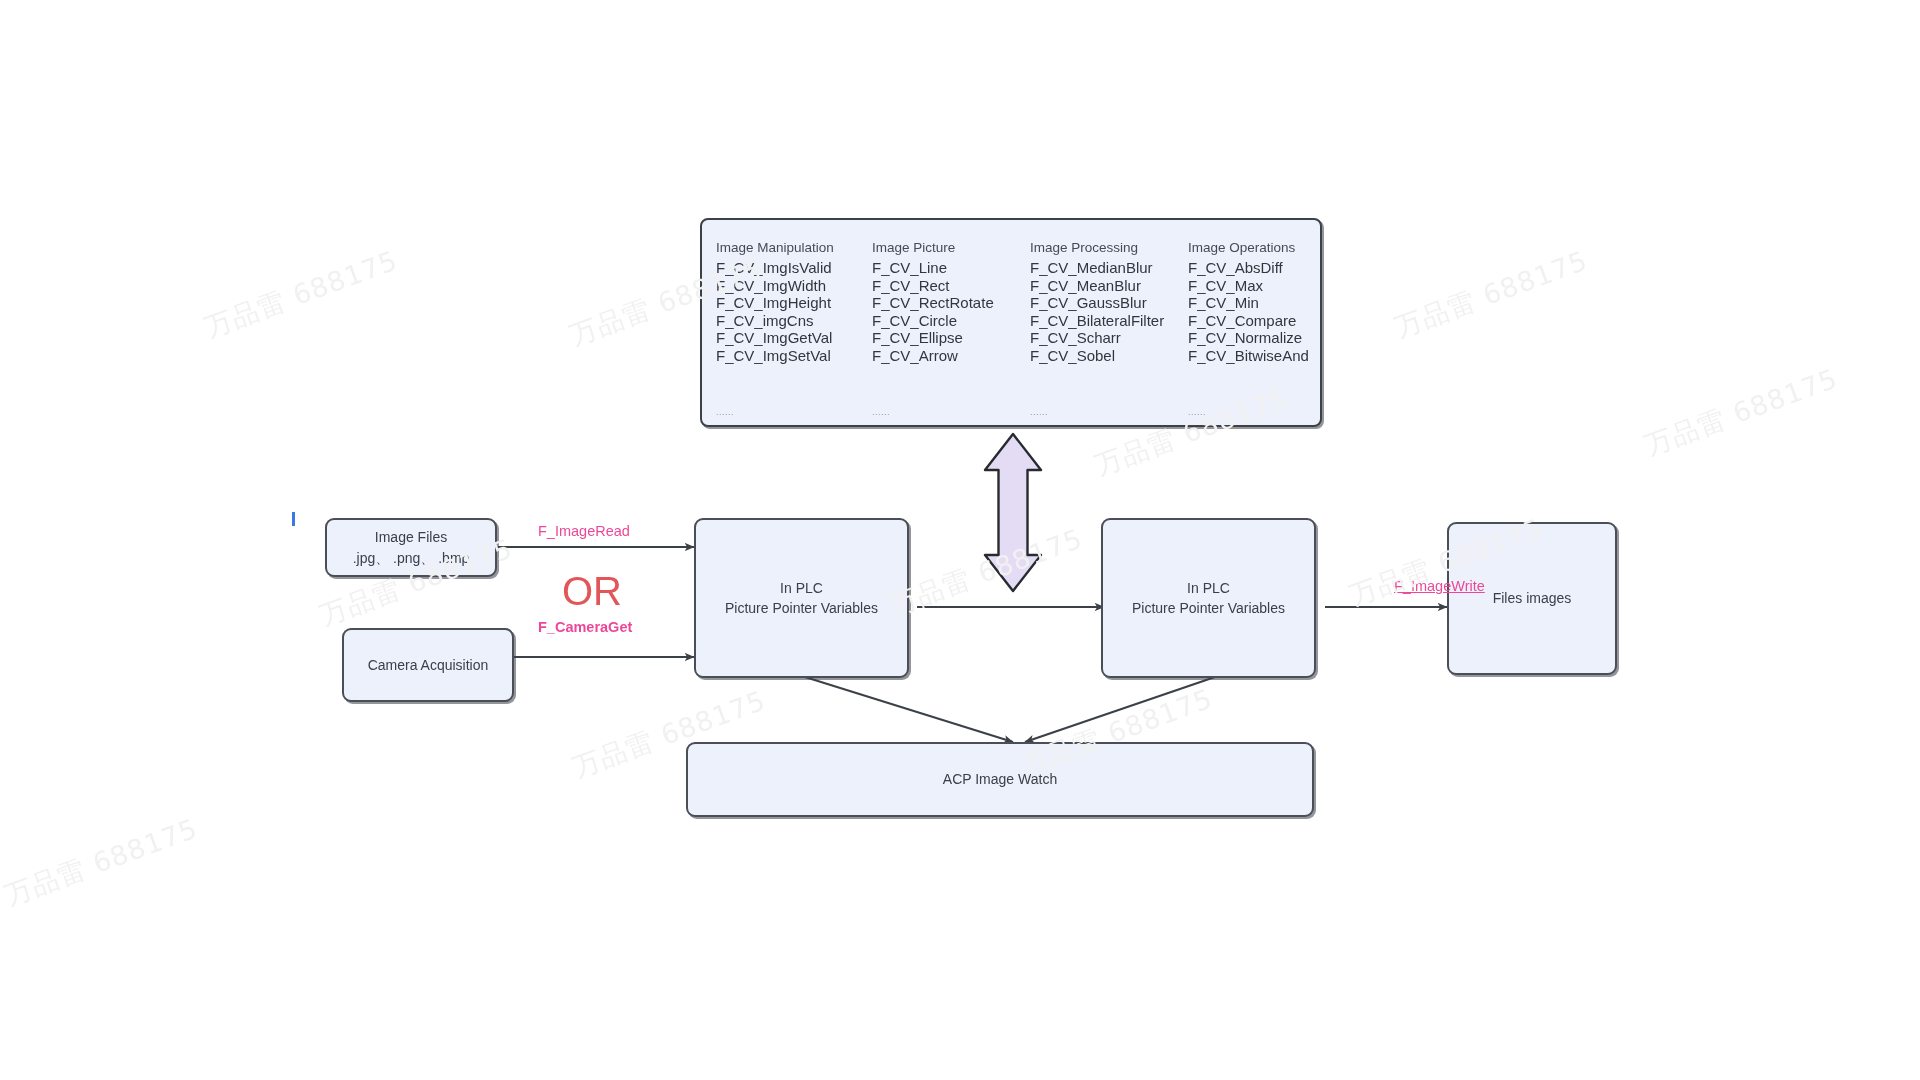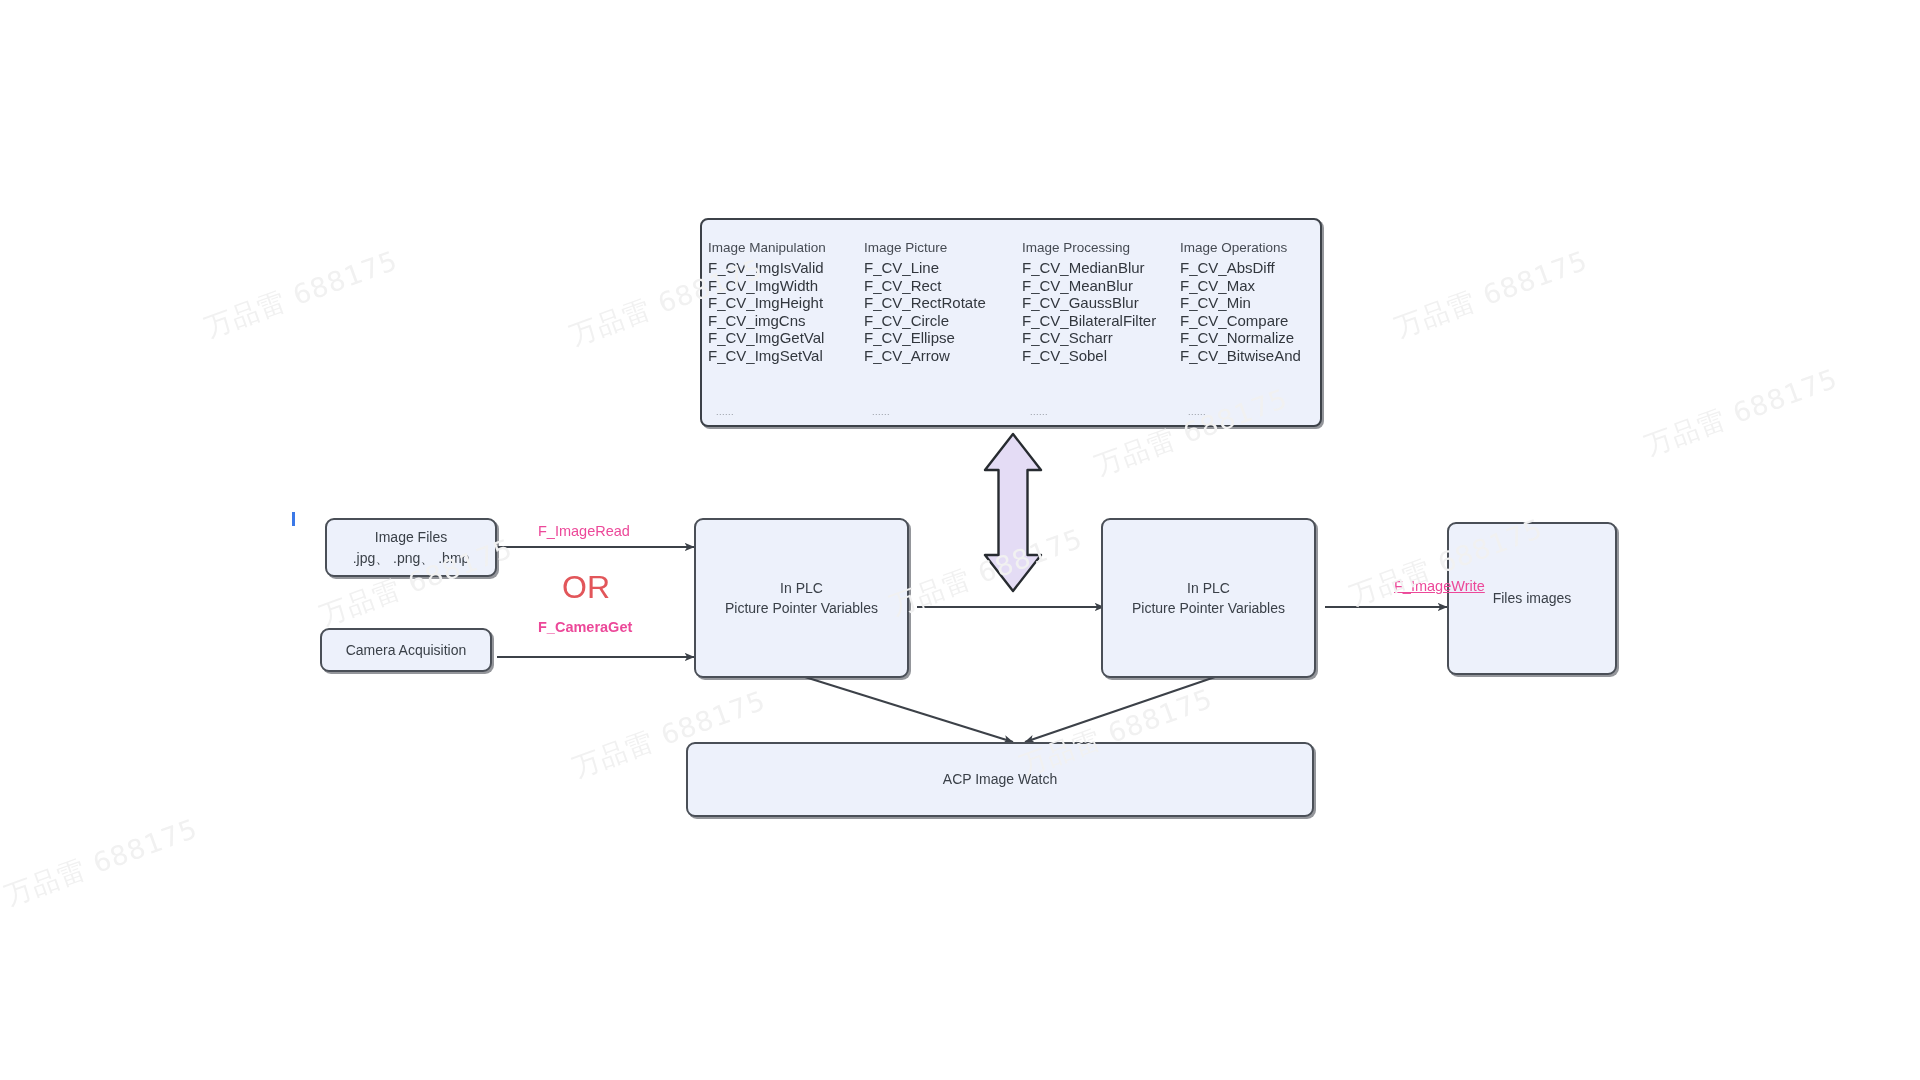--- a/index.html
+++ b/index.html
@@ -87,21 +87,21 @@
     background: #edf1fb;
     border: 2px solid #3c4148;
     border-radius: 8px;
     box-shadow: 2px 2px 0 rgba(60,64,72,0.55);
     z-index: 3;
     padding: 20px 0 0 0;
     display: flex;
   }
   .lib-col {
     flex: 0 0 auto;
-    padding-left: 6px;
+    padding-left: 14px;
     box-sizing: border-box;
     position: relative;
   }
   .lib-col.c0 { width: 156px; }
   .lib-col.c1 { width: 158px; }
   .lib-col.c2 { width: 158px; }
   .lib-col.c3 { width: 150px; }
   .lib-head {
     font-size: 13.5px;
     color: #464b53;
@@ -125,21 +125,21 @@
 
   
   .edge-label {
     position: absolute;
     z-index: 4;
     font-size: 14.5px;
     color: #ec4899;
     white-space: nowrap;
   }
   .edge-label.or {
-    font-size: 32px;
+    font-size: 40px;
     color: #e2565a;
     font-weight: 400;
   }
 
   
   #text-caret {
     position: absolute;
     left: 292px;
     top: 512px;
     width: 3px;
@@ -238,21 +238,21 @@
       <div class="lib-ellipsis">......</div>
     </div>
 
   </div>
 
   <div class="node" style="left:325px; top:518px; width:172px; height:59px;">
     <span class="node-text">Image Files
 .jpg、 .png、 .bmp</span>
   </div>
 
-  <div class="node" style="left:320px; top:628px; width:172px; height:44px;text-align:center;">
+  <div class="node" style="left:342px; top:628px; width:172px; height:74px;text-align:center;">
     <span class="node-text">Camera Acquisition</span>
   </div>
 
   <div class="node" style="left:694px; top:518px; width:215px; height:160px;">
     <span class="node-text">In  PLC
 Picture Pointer Variables</span>
   </div>
 
   <div class="node" style="left:1101px; top:518px; width:215px; height:160px;">
     <span class="node-text">In  PLC

